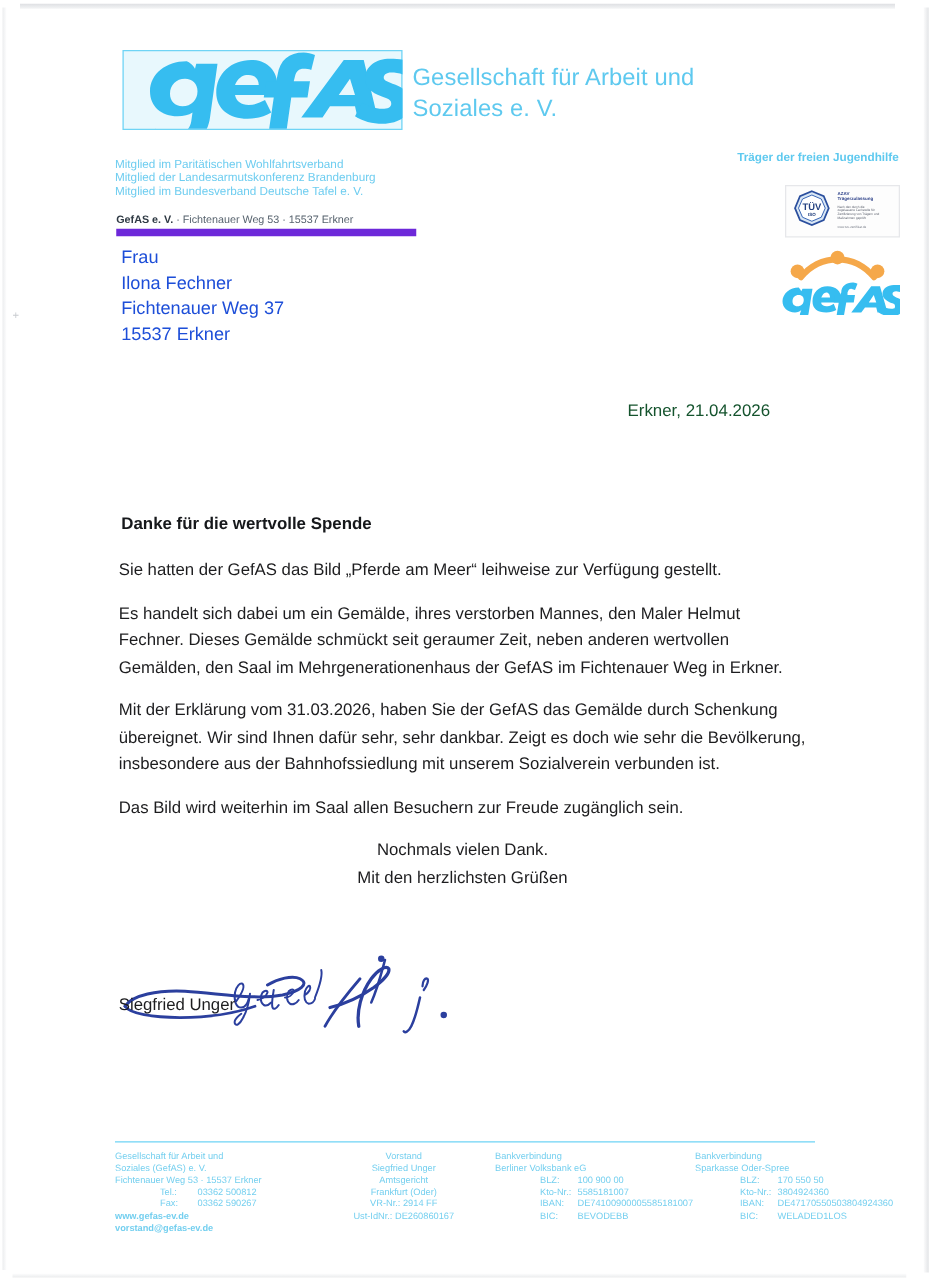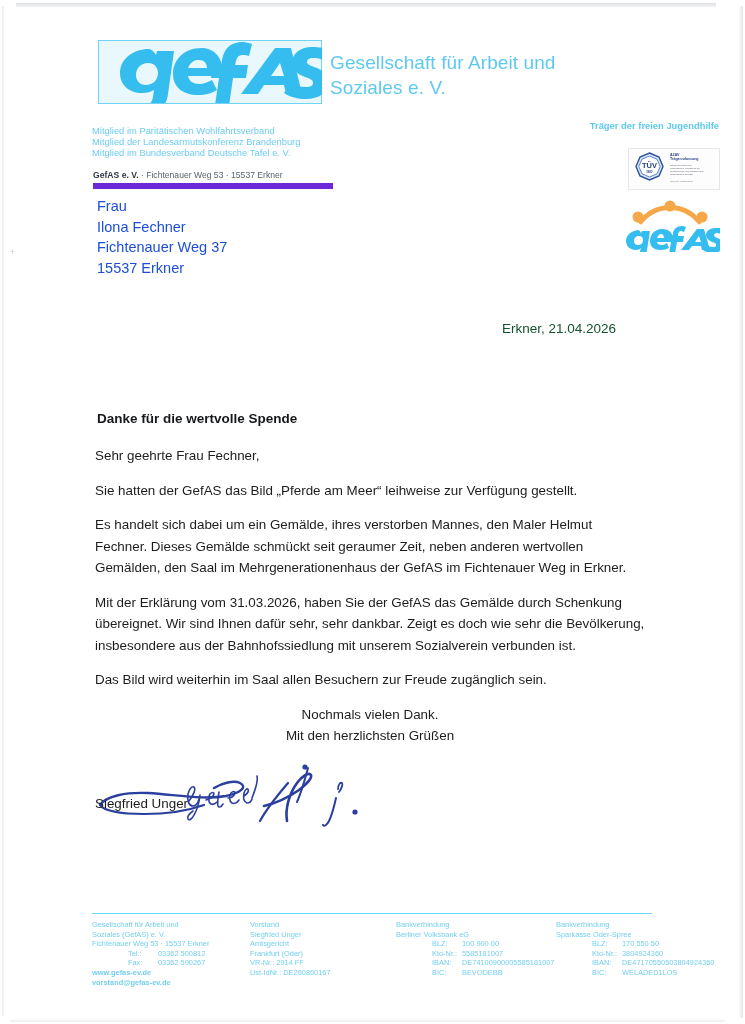--- a/index.html
+++ b/index.html
@@ -238,21 +238,21 @@
     top: 920px;
     width: 645px;
     display: flex;
   }
   .fcol {
     color: #74cfef;
     font-size: 7.4px;
     line-height: 9.6px;
   }
   .fcol.c1 { width: 158px; }
-  .fcol.c2 { width: 146px; }
+  .fcol.c2 { width: 146px; text-align: center; }
   .fcol.c3 { width: 160px; }
   .fcol.c4 { width: 180px; }
   .fcol .ln { white-space: pre; }
   .fcol .bold { font-weight: bold; }
   .bankrow { display: flex; }
   .bankrow .lbl { width: 30px; flex: 0 0 30px; padding-left: 36px; }
   .bankrow .val { flex: 1; }
 </style>
 </head>
 <body>
@@ -338,21 +338,20 @@
   <div class="recipient">Frau
 Ilona Fechner
 Fichtenauer Weg 37
 15537 Erkner</div>
 
   <div class="date-line">Erkner, 21.04.2026</div>
 
   <div class="subject">Danke für die wertvolle Spende</div>
 
   <div class="body-text">
-    <p>Sehr geehrte Frau Fechner,</p>
     <p>Sie hatten der GefAS das Bild „Pferde am Meer“ leihweise zur Verfügung gestellt.</p>
     <p>Es handelt sich dabei um ein Gemälde, ihres verstorben Mannes, den Maler Helmut Fechner. Dieses Gemälde schmückt seit geraumer Zeit, neben anderen wertvollen Gemälden, den Saal im Mehrgenerationenhaus der GefAS im Fichtenauer Weg in Erkner.</p>
     <p>Mit der Erklärung vom 31.03.2026, haben Sie der GefAS das Gemälde durch Schenkung übereignet. Wir sind Ihnen dafür sehr, sehr dankbar. Zeigt es doch wie sehr die Bevölkerung, insbesondere aus der Bahnhofssiedlung mit unserem Sozialverein verbunden ist.</p>
     <p>Das Bild wird weiterhin im Saal allen Besuchern zur Freude zugänglich sein.</p>
     <p class="tight" style="white-space:pre-line;">Nochmals vielen Dank.
 Mit den herzlichsten Grüßen</p>
   </div>
 
   <div class="signature">
     <svg viewBox="0 0 310 78" width="310" height="78" aria-hidden="true">

